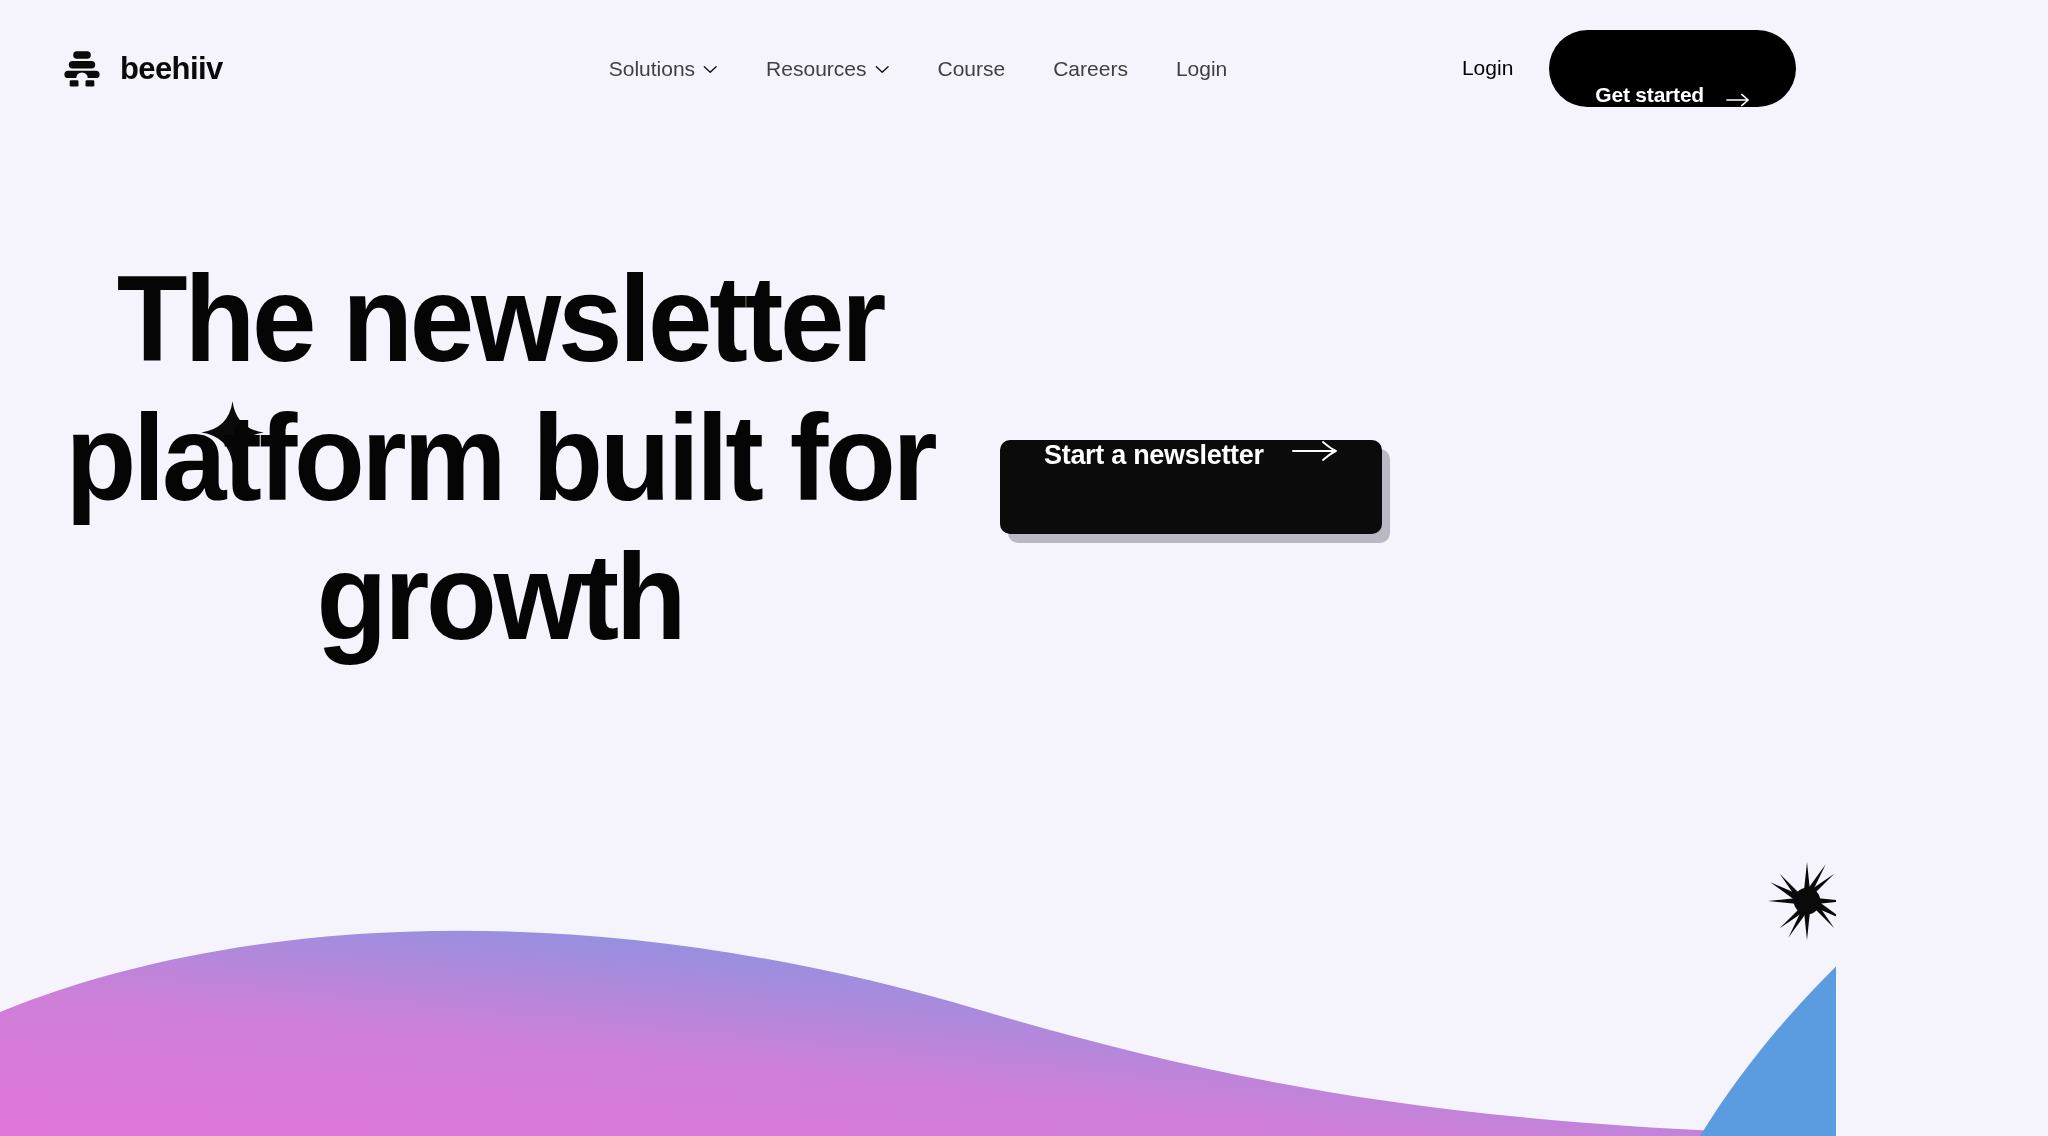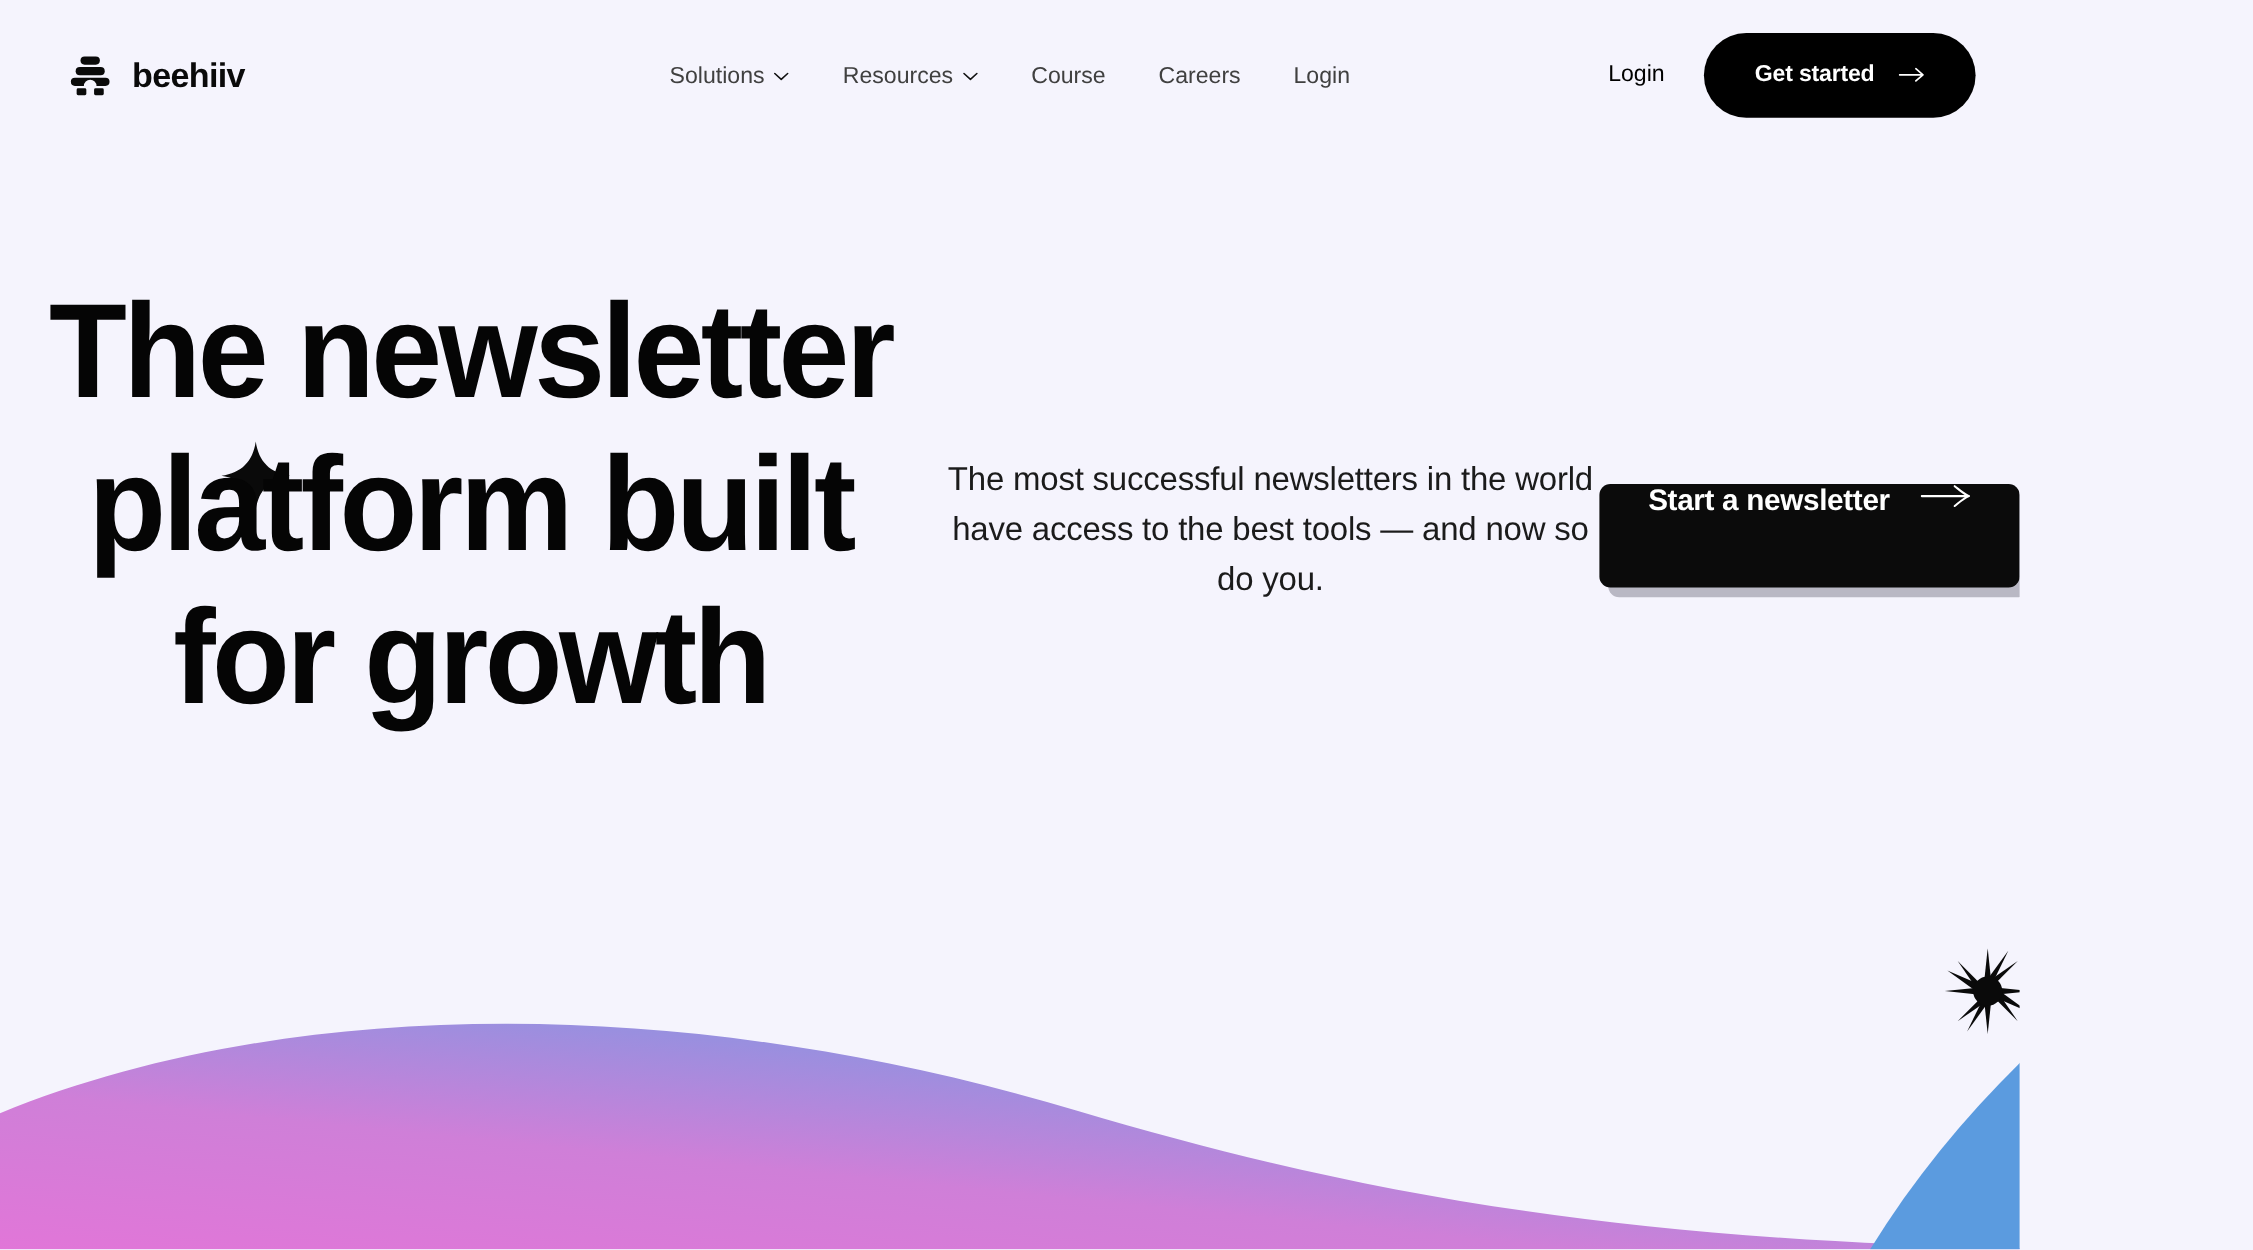--- a/index.html
+++ b/index.html
@@ -43,21 +43,21 @@
   .chev { width:15px; height:9px; display:block; flex:0 0 auto; margin-top:3px; }
 
   .header-right {
     margin-left:auto; display:flex; align-items:center; gap:36px; flex:0 0 auto;
   }
   .login-link {
     font-size:21px; color:#000000; text-decoration:none;
     white-space:nowrap; cursor:pointer;
   }
   .cta-pill {
-    display:flex; align-items:center; gap:22px;
+    display:flex; align-items:flex-end; gap:22px;
     background:#000; color:#fff;
     border:none; border-radius:999px;
     height:77px; padding:0 46px;
     font-family:"Liberation Sans", sans-serif;
     font-size:21px; font-weight:bold; letter-spacing:-0.2px;
     cursor:pointer; white-space:nowrap;
   }
   .arrow-sm { width:24px; height:14px; display:block; flex:0 0 auto; }
 
   
@@ -206,21 +206,20 @@
         </svg>
       </button>
     </div>
 
   </header>
 
   <main class="hero">
 
     <h1 class="hero-title">The newsletter platform built for growth</h1>
 
-    <p class="hero-sub">The most successful newsletters in the world have access to the best tools — and now so do you.</p>
 
     <div class="cta-wrap">
       <div class="cta-shadow"></div>
       <button class="cta-main">
         <span>Start a newsletter</span>
         <svg class="arrow-lg" viewBox="0 0 46 22" aria-hidden="true">
           <path d="M1,11 L44,11 M31,2 C36,6 39,9 44,11 C39,13 36,16 31,20" fill="none" stroke="#ffffff" stroke-width="1.9" stroke-linecap="round" stroke-linejoin="round"></path>
         </svg>
       </button>
     </div>

